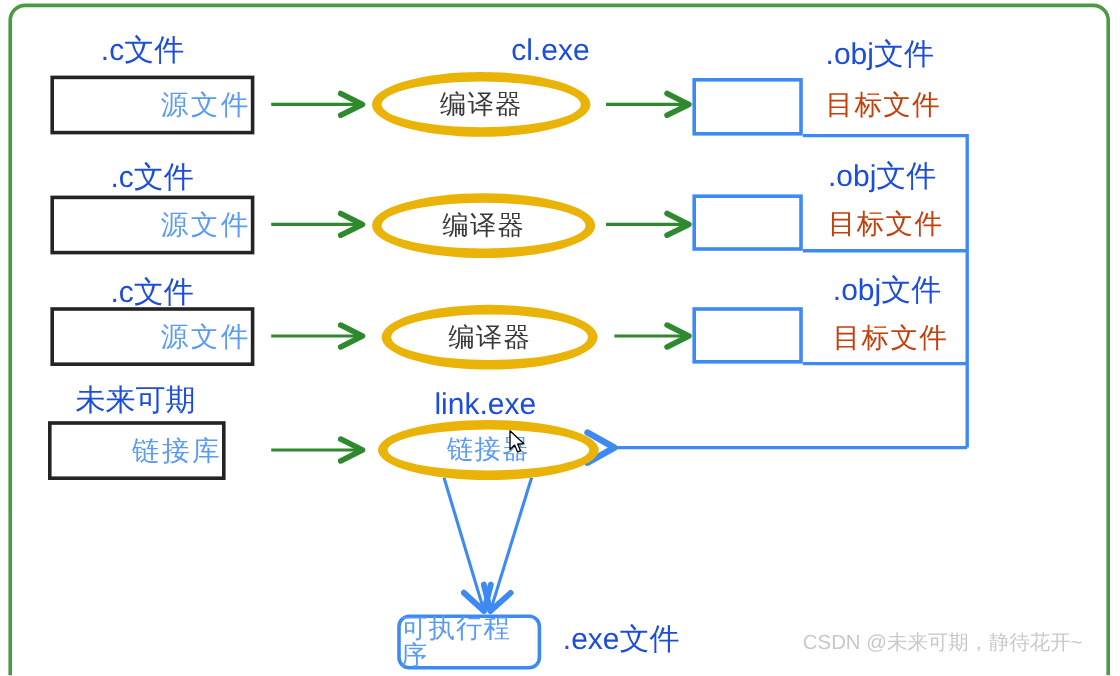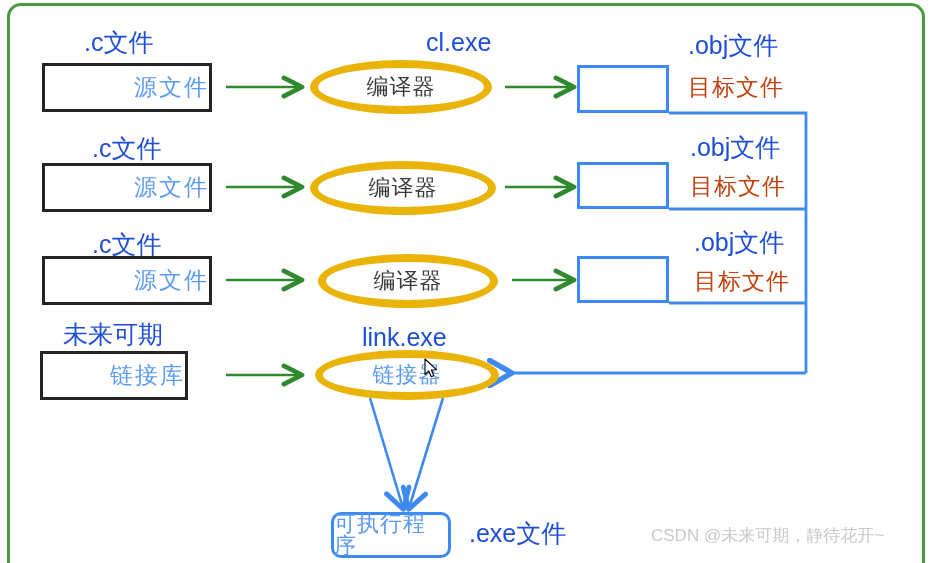--- a/index.html
+++ b/index.html
@@ -115,20 +115,21 @@
     line-height: 1;
     letter-spacing: 1px;
     white-space: nowrap;
   }
   .watermark {
     position: absolute;
     color: #c9c9c9;
     font-size: 17px;
     line-height: 1;
     white-space: nowrap;
+    margin-left: 18px;
   }
   .cursor {
     position: absolute;
     width: 16px;
     height: 22px;
   }
 </style>
 </head>
 <body>
 

